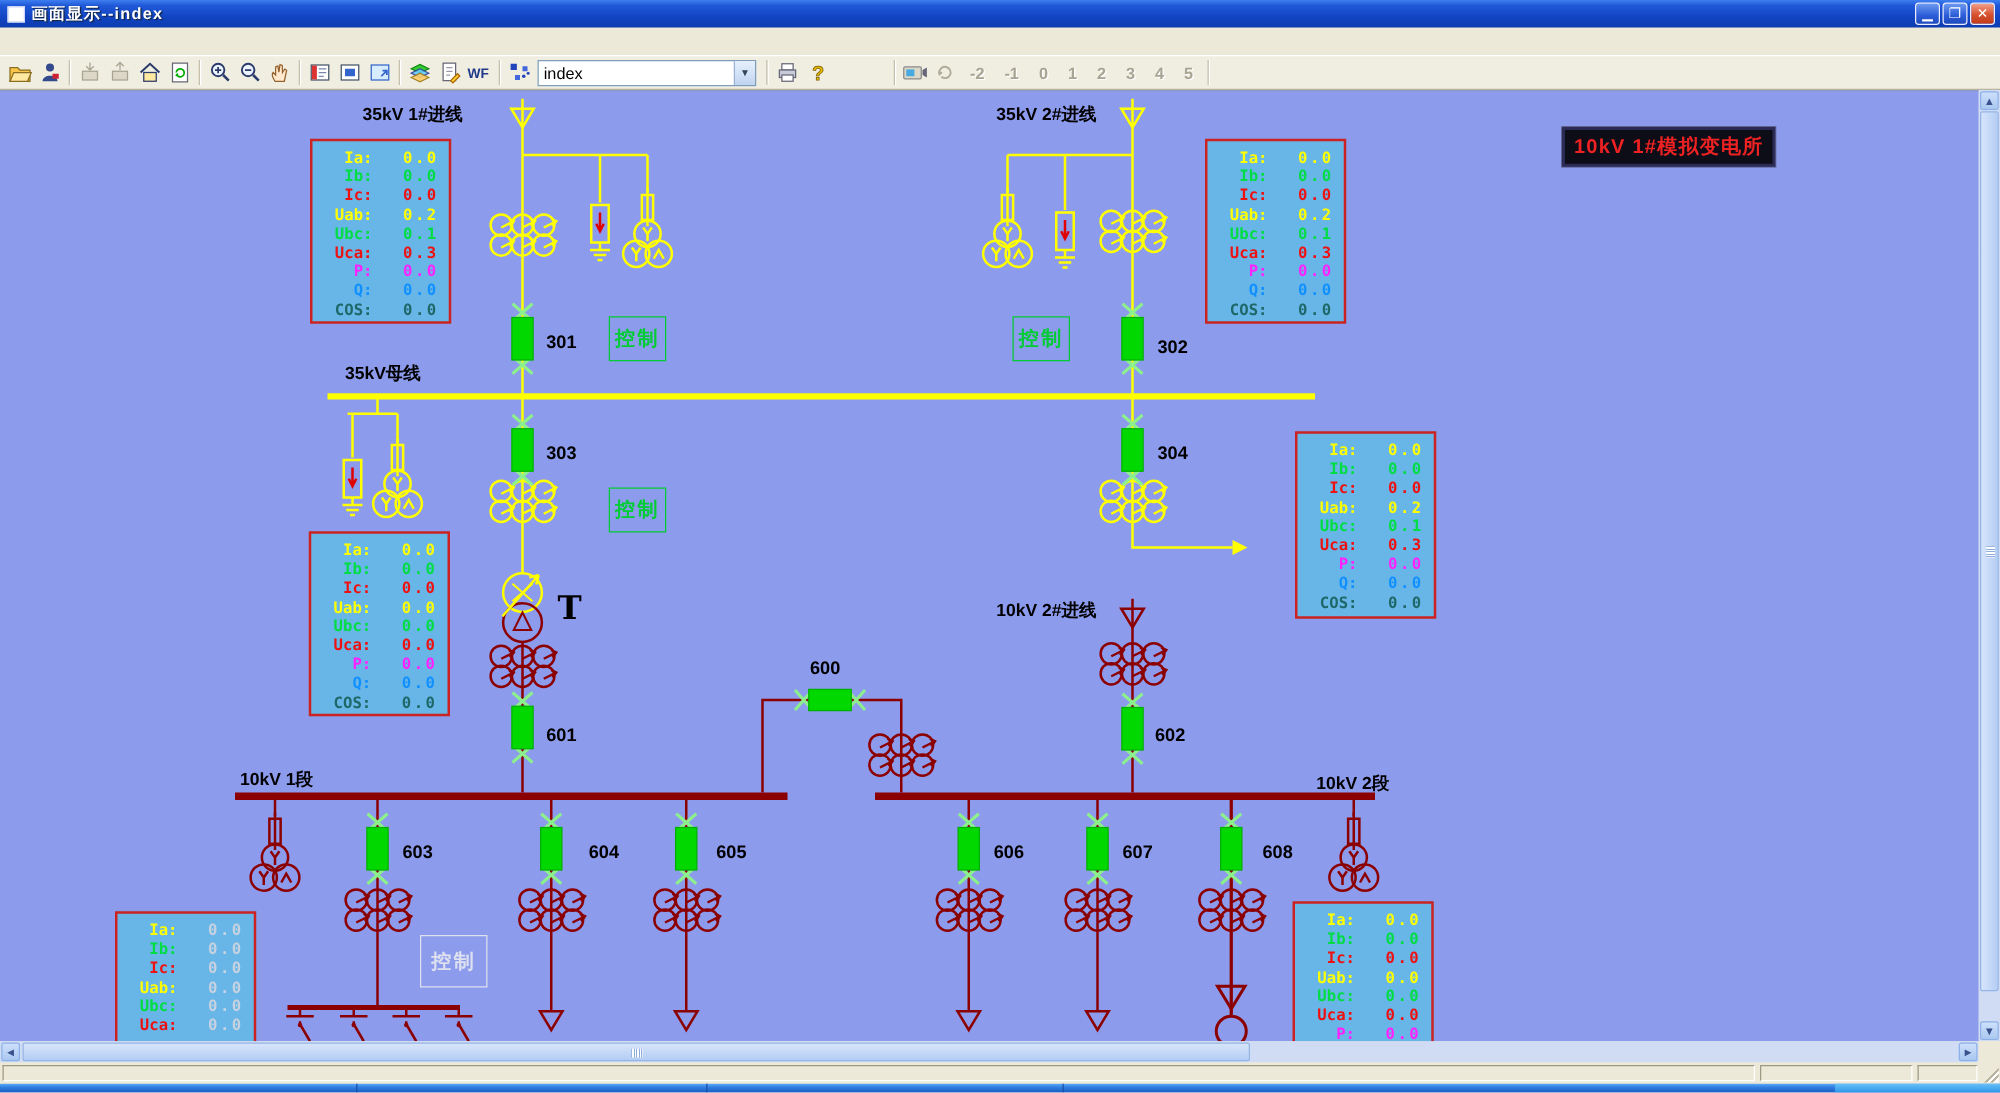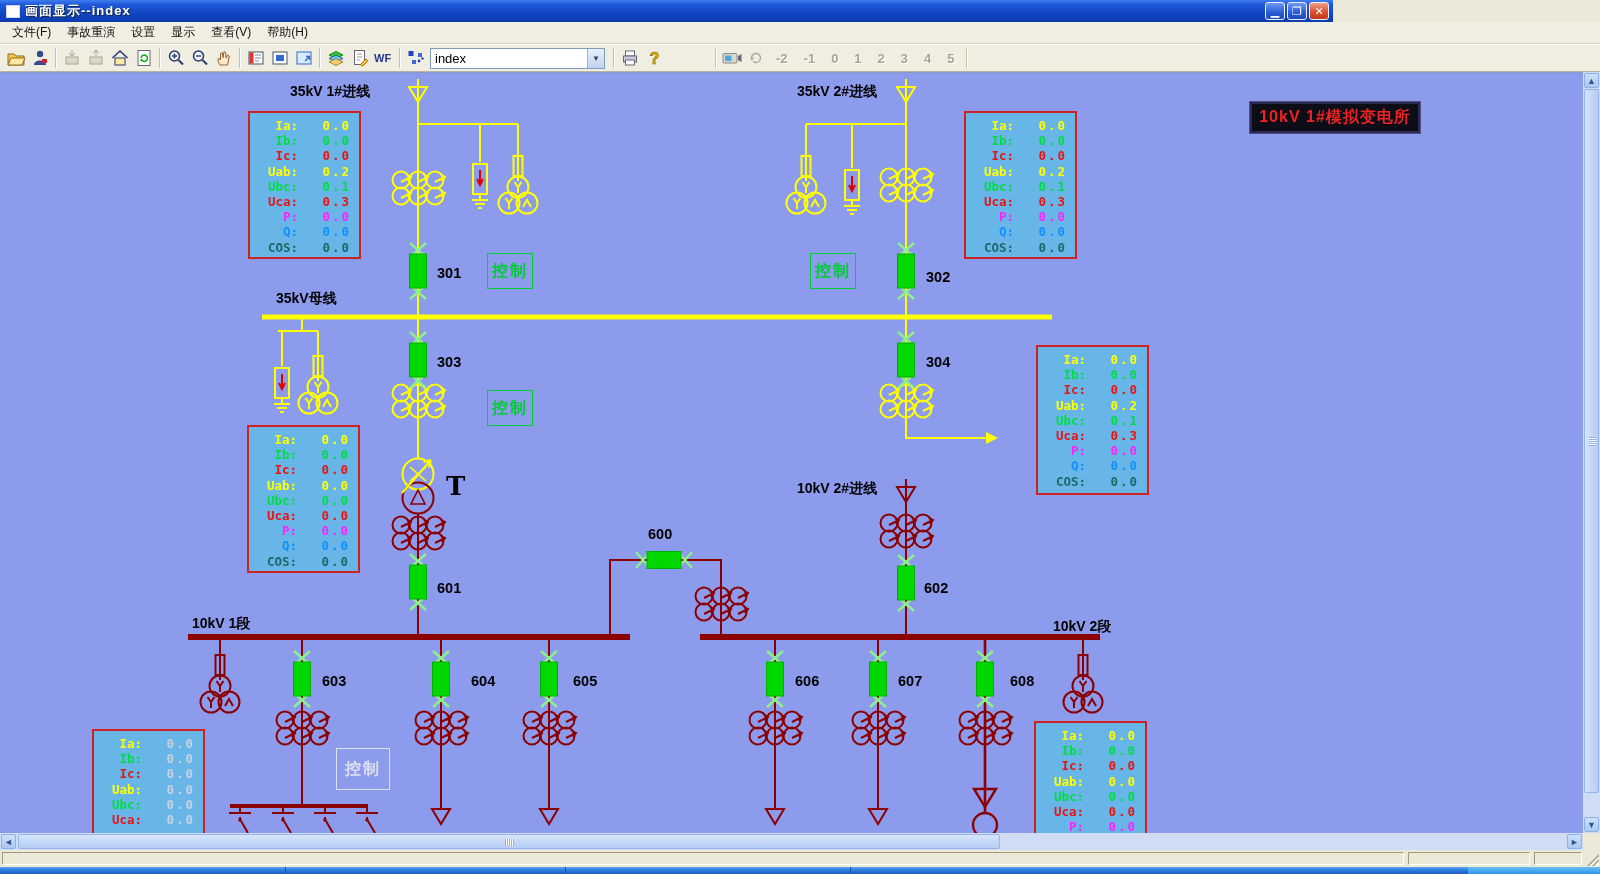--- a/index.html
+++ b/index.html
@@ -1,20 +1,20 @@
 <!DOCTYPE html>
 <html><head>
 <meta charset="utf-8">
 <style>
   * { box-sizing: border-box; margin:0; padding:0; }
   html,body { width:1600px; height:874px; overflow:hidden; font-family:"Liberation Sans","DejaVu Sans",sans-serif; }
   #win { position:relative; width:1600px; height:874px; background:#ece9d8; }
 
   
-  .titlebar { position:absolute; left:0; top:0; width:1333px; height:22px;
+  .titlebar { position:absolute; left:0; top:0; width:1600px; height:22px;
     background:linear-gradient(180deg,#3d7ef0 0%,#2059d8 20%,#1245c4 60%,#0d3cb0 100%);
     display:flex; align-items:center; padding:0 4px; }
   .titleicon { width:14px; height:13px; background:#fff; border:1px solid #cfd8f8; margin:0 5px 0 2px; }
   .titletext { color:#fff; font-weight:bold; font-size:13px; letter-spacing:1px; text-shadow:1px 1px 1px #123; }
   .wbtns { margin-left:auto; display:flex; gap:2px; }
   .wbtn { width:20px; height:18px; border-radius:3px; border:1px solid #eef; color:#fff;
     font-size:11px; line-height:16px; text-align:center; font-weight:bold;
     background:linear-gradient(180deg,#6d99f0,#2b5cd8 60%,#1d4abc); }
   .wbtn.close { background:linear-gradient(180deg,#f0a088,#d8512e 55%,#c03a18); }
 
@@ -97,28 +97,20 @@
   <div class="titlebar">
     <span class="titleicon"></span>
     <span class="titletext">画面显示--index</span>
     <span class="wbtns">
       <span class="wbtn">▁</span>
       <span class="wbtn">❐</span>
       <span class="wbtn close">✕</span>
     </span>
   </div>
 
-  <div class="menubar">
-    <span class="mitem">文件(F)</span>
-    <span class="mitem">事故重演</span>
-    <span class="mitem">设置</span>
-    <span class="mitem">显示</span>
-    <span class="mitem">查看(V)</span>
-    <span class="mitem">帮助(H)</span>
-  </div>
 
   <div class="toolbar">
     <span class="tbtn">
         <svg width="20" height="20">
           <path d="M2 6 h6 l2 2 h8 v9 H2 z" fill="#f7c64a" stroke="#8a6d1f"></path>
           <path d="M2 17 L5 10 h14 l-3 7 z" fill="#ffe9a0" stroke="#8a6d1f"></path>
         </svg>
       </span>
     <span class="tbtn">
         <svg width="20" height="20">

